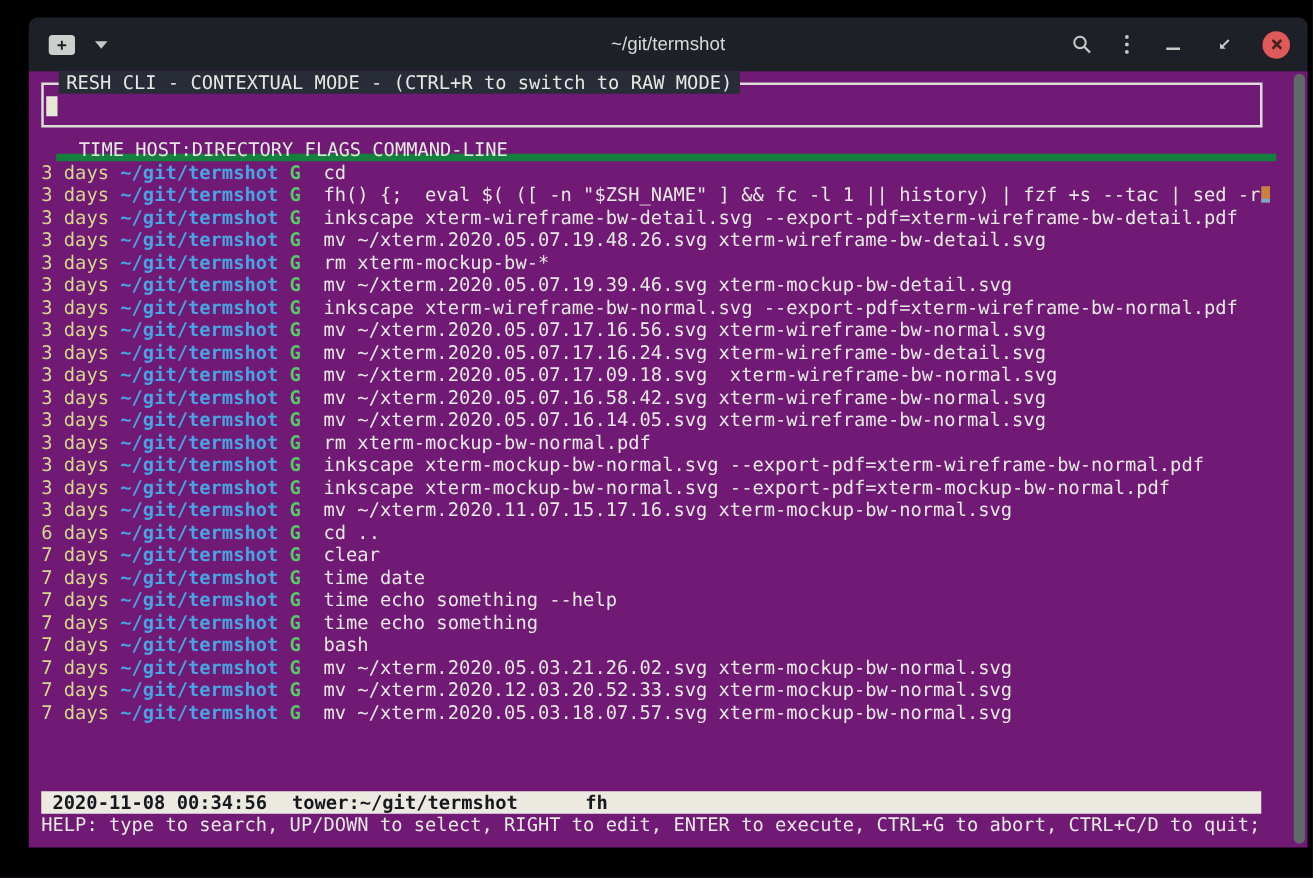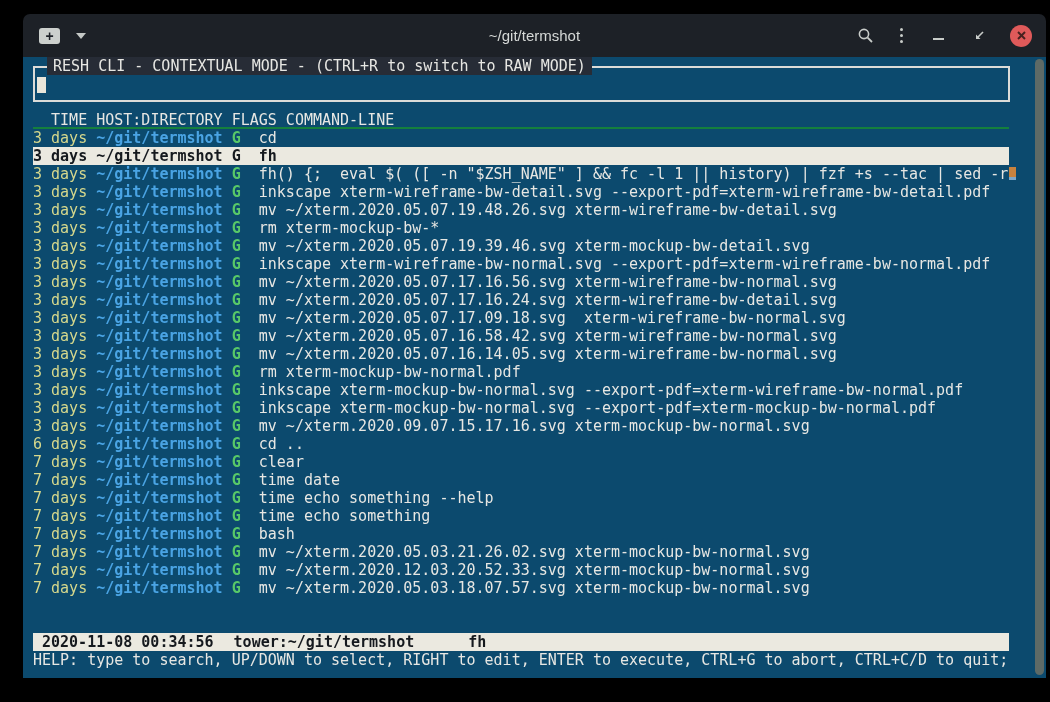--- a/index.html
+++ b/index.html
@@ -26,31 +26,31 @@
   .icon-search { margin-right:26px; }
   .icon-menu { display:flex; flex-direction:column; margin-right:30px; }
   .icon-menu i { width:3px; height:3px; border-radius:50%; background:#c8ccc9; margin:1.5px 0; }
   .icon-min { width:11px; height:2px; background:#c8ccc9; margin-right:28px; margin-top:6px; }
   .icon-restore { margin-right:24px; }
   .icon-close { width:22px; height:22px; border-radius:50%; background:#df5a5a;
                 display:flex; align-items:center; justify-content:center; }
 
   
   .term { position:absolute; left:0; top:43px; width:1023px; height:621px;
-          background:#0c4a6e; color:#e7e7e3;
+          background:#701a75; color:#e7e7e3;
           font-family:"DejaVu Sans Mono", monospace; font-size:15px; line-height:18px; }
 
   .resh-box { position:absolute; left:10px; top:9px; width:977px; height:36px;
               border:2px solid #dddddael; border:2px solid #dcdcd8; }
   .resh-box-title { position:absolute; top:-11px; left:12px; background:#272c36;
                     padding:0 6px; white-space:pre; color:#e7e7e3; }
   .cursor { position:absolute; left:2px; top:9px; width:9px; height:16px; background:#e9e6da; }
 
-  .list-header { position:absolute; left:10px; top:54px; width:976px; height:18px;
-                 white-space:pre; border-bottom:2px solid #15803d; color:#e7e7e3; }
+  .list-header { position:absolute; left:22px; top:54px; width:976px; height:18px;
+                 white-space:pre; border-bottom:6px solid #15803d; color:#e7e7e3; }
 
   .rows { position:absolute; left:10px; top:72px; width:976px; }
   .row { height:18px; white-space:pre; }
   .row .t { color:#d6d88c;margin-top:12px; }
   .row .d { color:#4aa4e4; font-weight:bold; }
   .row .f { color:#58c968; font-weight:bold; }
   .row .c { color:#e7e7e3; }
   .row.selected { background:#ebe9e0; }
   .row.selected span { color:#15191e; font-weight:bold; }
   .trunc { display:none; width:7px; height:13px; background:#c8823e;
@@ -116,36 +116,35 @@
 
     <div class="resh-box">
       <div class="resh-box-title">RESH CLI - CONTEXTUAL MODE - (CTRL+R to switch to RAW MODE)</div>
       <div class="cursor"></div>
     </div>
 
     <div class="list-header">  TIME HOST:DIRECTORY FLAGS COMMAND-LINE</div>
 
     <div class="rows" id="rows">
         <div class="row"><span class="t">3 days</span> <span class="d">~/git/termshot</span> <span class="f">G</span>  <span class="c">cd</span></div>
-        <div class="row selected"><span class="t">3 days</span> <span class="d">~/git/termshot</span> <span class="f">G</span>  <span class="c">fh</span></div>
         <div class="row"><span class="t">3 days</span> <span class="d">~/git/termshot</span> <span class="f">G</span>  <span class="c">fh() {;  eval $( ([ -n "$ZSH_NAME" ] &amp;&amp; fc -l 1 || history) | fzf +s --tac | sed -r</span><span class="trunc" style="display: inline-block;"></span></div>
         <div class="row"><span class="t">3 days</span> <span class="d">~/git/termshot</span> <span class="f">G</span>  <span class="c">inkscape xterm-wireframe-bw-detail.svg --export-pdf=xterm-wireframe-bw-detail.pdf</span></div>
         <div class="row"><span class="t">3 days</span> <span class="d">~/git/termshot</span> <span class="f">G</span>  <span class="c">mv ~/xterm.2020.05.07.19.48.26.svg xterm-wireframe-bw-detail.svg</span></div>
         <div class="row"><span class="t">3 days</span> <span class="d">~/git/termshot</span> <span class="f">G</span>  <span class="c">rm xterm-mockup-bw-*</span></div>
         <div class="row"><span class="t">3 days</span> <span class="d">~/git/termshot</span> <span class="f">G</span>  <span class="c">mv ~/xterm.2020.05.07.19.39.46.svg xterm-mockup-bw-detail.svg</span></div>
         <div class="row"><span class="t">3 days</span> <span class="d">~/git/termshot</span> <span class="f">G</span>  <span class="c">inkscape xterm-wireframe-bw-normal.svg --export-pdf=xterm-wireframe-bw-normal.pdf</span></div>
         <div class="row"><span class="t">3 days</span> <span class="d">~/git/termshot</span> <span class="f">G</span>  <span class="c">mv ~/xterm.2020.05.07.17.16.56.svg xterm-wireframe-bw-normal.svg</span></div>
         <div class="row"><span class="t">3 days</span> <span class="d">~/git/termshot</span> <span class="f">G</span>  <span class="c">mv ~/xterm.2020.05.07.17.16.24.svg xterm-wireframe-bw-detail.svg</span></div>
         <div class="row"><span class="t">3 days</span> <span class="d">~/git/termshot</span> <span class="f">G</span>  <span class="c">mv ~/xterm.2020.05.07.17.09.18.svg  xterm-wireframe-bw-normal.svg</span></div>
         <div class="row"><span class="t">3 days</span> <span class="d">~/git/termshot</span> <span class="f">G</span>  <span class="c">mv ~/xterm.2020.05.07.16.58.42.svg xterm-wireframe-bw-normal.svg</span></div>
         <div class="row"><span class="t">3 days</span> <span class="d">~/git/termshot</span> <span class="f">G</span>  <span class="c">mv ~/xterm.2020.05.07.16.14.05.svg xterm-wireframe-bw-normal.svg</span></div>
         <div class="row"><span class="t">3 days</span> <span class="d">~/git/termshot</span> <span class="f">G</span>  <span class="c">rm xterm-mockup-bw-normal.pdf</span></div>
         <div class="row"><span class="t">3 days</span> <span class="d">~/git/termshot</span> <span class="f">G</span>  <span class="c">inkscape xterm-mockup-bw-normal.svg --export-pdf=xterm-wireframe-bw-normal.pdf</span></div>
         <div class="row"><span class="t">3 days</span> <span class="d">~/git/termshot</span> <span class="f">G</span>  <span class="c">inkscape xterm-mockup-bw-normal.svg --export-pdf=xterm-mockup-bw-normal.pdf</span></div>
-        <div class="row"><span class="t">3 days</span> <span class="d">~/git/termshot</span> <span class="f">G</span>  <span class="c">mv ~/xterm.2020.09.07.15.17.16.svg xterm-mockup-bw-normal.svg</span></div>
+        <div class="row"><span class="t">3 days</span> <span class="d">~/git/termshot</span> <span class="f">G</span>  <span class="c">mv ~/xterm.2020.11.07.15.17.16.svg xterm-mockup-bw-normal.svg</span></div>
         <div class="row"><span class="t">6 days</span> <span class="d">~/git/termshot</span> <span class="f">G</span>  <span class="c">cd ..</span></div>
         <div class="row"><span class="t">7 days</span> <span class="d">~/git/termshot</span> <span class="f">G</span>  <span class="c">clear</span></div>
         <div class="row"><span class="t">7 days</span> <span class="d">~/git/termshot</span> <span class="f">G</span>  <span class="c">time date</span></div>
         <div class="row"><span class="t">7 days</span> <span class="d">~/git/termshot</span> <span class="f">G</span>  <span class="c">time echo something --help</span></div>
         <div class="row"><span class="t">7 days</span> <span class="d">~/git/termshot</span> <span class="f">G</span>  <span class="c">time echo something</span></div>
         <div class="row"><span class="t">7 days</span> <span class="d">~/git/termshot</span> <span class="f">G</span>  <span class="c">bash</span></div>
         <div class="row"><span class="t">7 days</span> <span class="d">~/git/termshot</span> <span class="f">G</span>  <span class="c">mv ~/xterm.2020.05.03.21.26.02.svg xterm-mockup-bw-normal.svg</span></div>
         <div class="row"><span class="t">7 days</span> <span class="d">~/git/termshot</span> <span class="f">G</span>  <span class="c">mv ~/xterm.2020.12.03.20.52.33.svg xterm-mockup-bw-normal.svg</span></div>
         <div class="row"><span class="t">7 days</span> <span class="d">~/git/termshot</span> <span class="f">G</span>  <span class="c">mv ~/xterm.2020.05.03.18.07.57.svg xterm-mockup-bw-normal.svg</span></div>
       </div>

